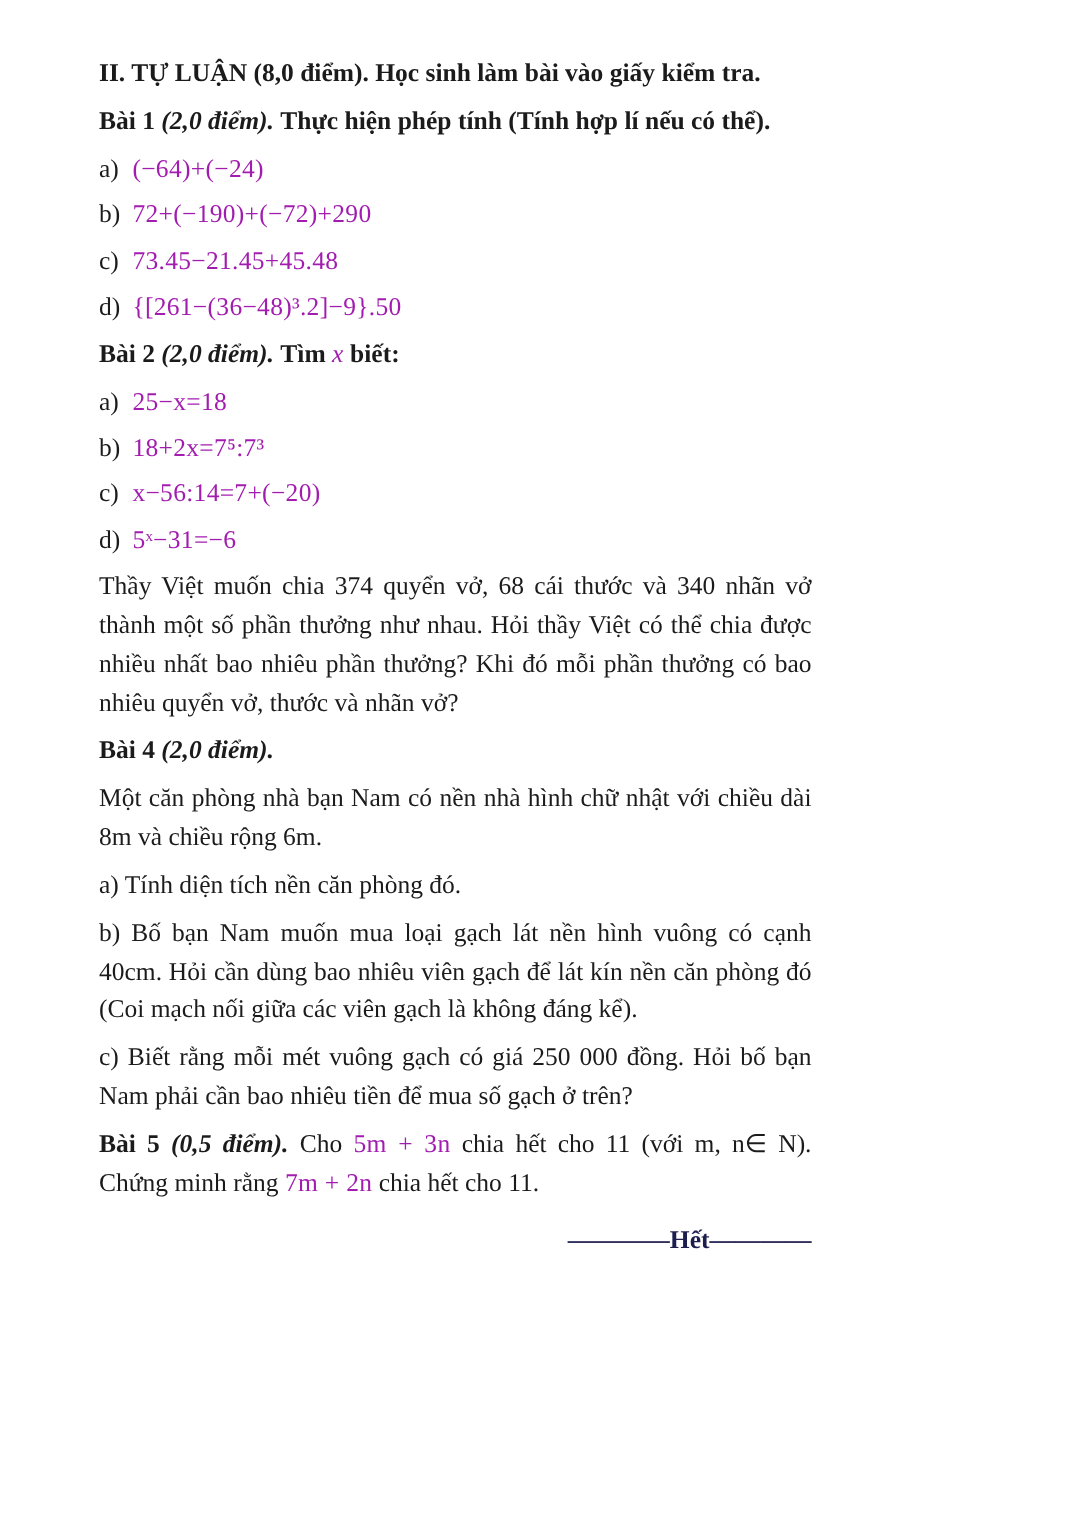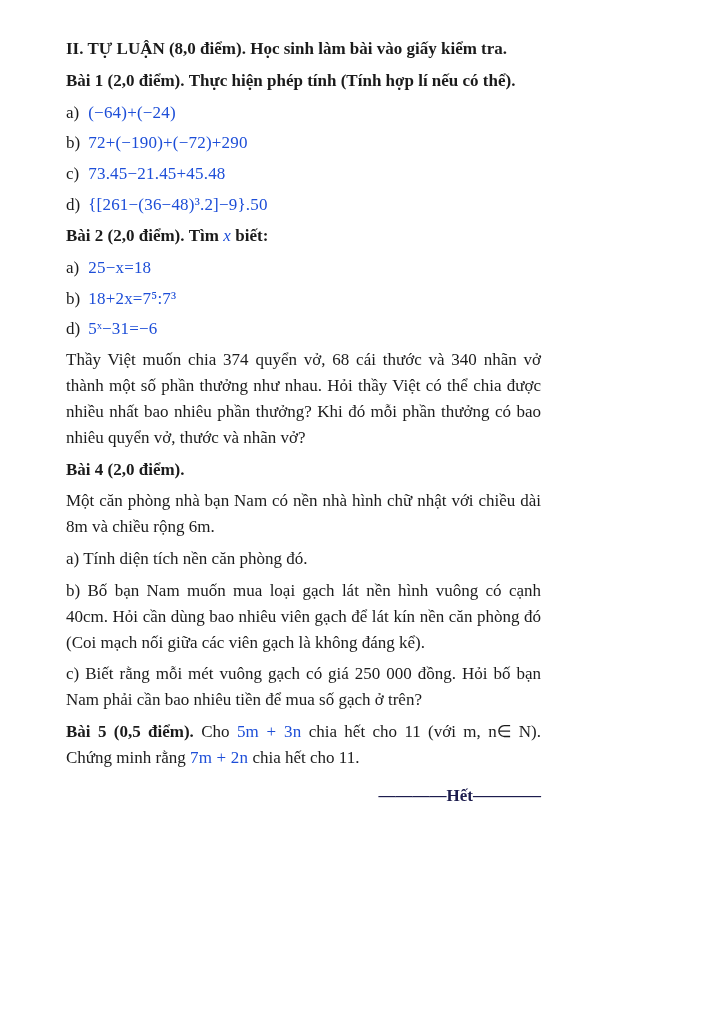--- a/index.html
+++ b/index.html
@@ -15,25 +15,25 @@
   .page {
     width: 601px;
     height: 1024px;
     padding: 36px 60px 0 66px;
     font-size: 17px;
     line-height: 1.52;
   }
   p { margin: 0 0 6px 0; }
   .justify { text-align: justify; }
   .bold { font-weight: 700; }
-  .pts { font-weight: 700; }
+  .pts { font-weight: 700; font-style: italic; }
   .intro { font-weight: 700; }
   .var { font-style: italic; }
   .math {
-    color: #1d4ed8;
+    color: #a21caf;
     letter-spacing: 0.2px;
     white-space: nowrap;
   }
   .eq { margin: 0 0 5px 0; }
   .eq .item-label { display: inline-block; min-width: 18px; }
   .prob-header { margin-top: 4px; }
   .footer-line {
     text-align: right;
     font-weight: 700;
     margin-top: 12px;
@@ -80,20 +80,24 @@
   </p>
   <p class="eq">
     <span class="item-label">a)</span>
     <span class="math">25−x=18</span>
   </p>
   <p class="eq">
     <span class="item-label">b)</span>
     <span class="math">18+2x=7⁵:7³</span>
   </p>
   <p class="eq">
+    <span class="item-label">c)</span>
+    <span class="math">x−56:14=7+(−20)</span>
+  </p>
+  <p class="eq">
     <span class="item-label">d)</span>
     <span class="math">5ˣ−31=−6</span>
   </p>
 
   <p class="justify">
     <span>Thầy Việt muốn chia 374 quyển vở, 68 cái thước và 340 nhãn vở thành một số phần thưởng như nhau. Hỏi thầy Việt có thể chia được nhiều nhất bao nhiêu phần thưởng? Khi đó mỗi phần thưởng có bao nhiêu quyển vở, thước và nhãn vở?</span>
   </p>
 
   <p class="prob-header">
     <span class="bold">Bài 4</span>

